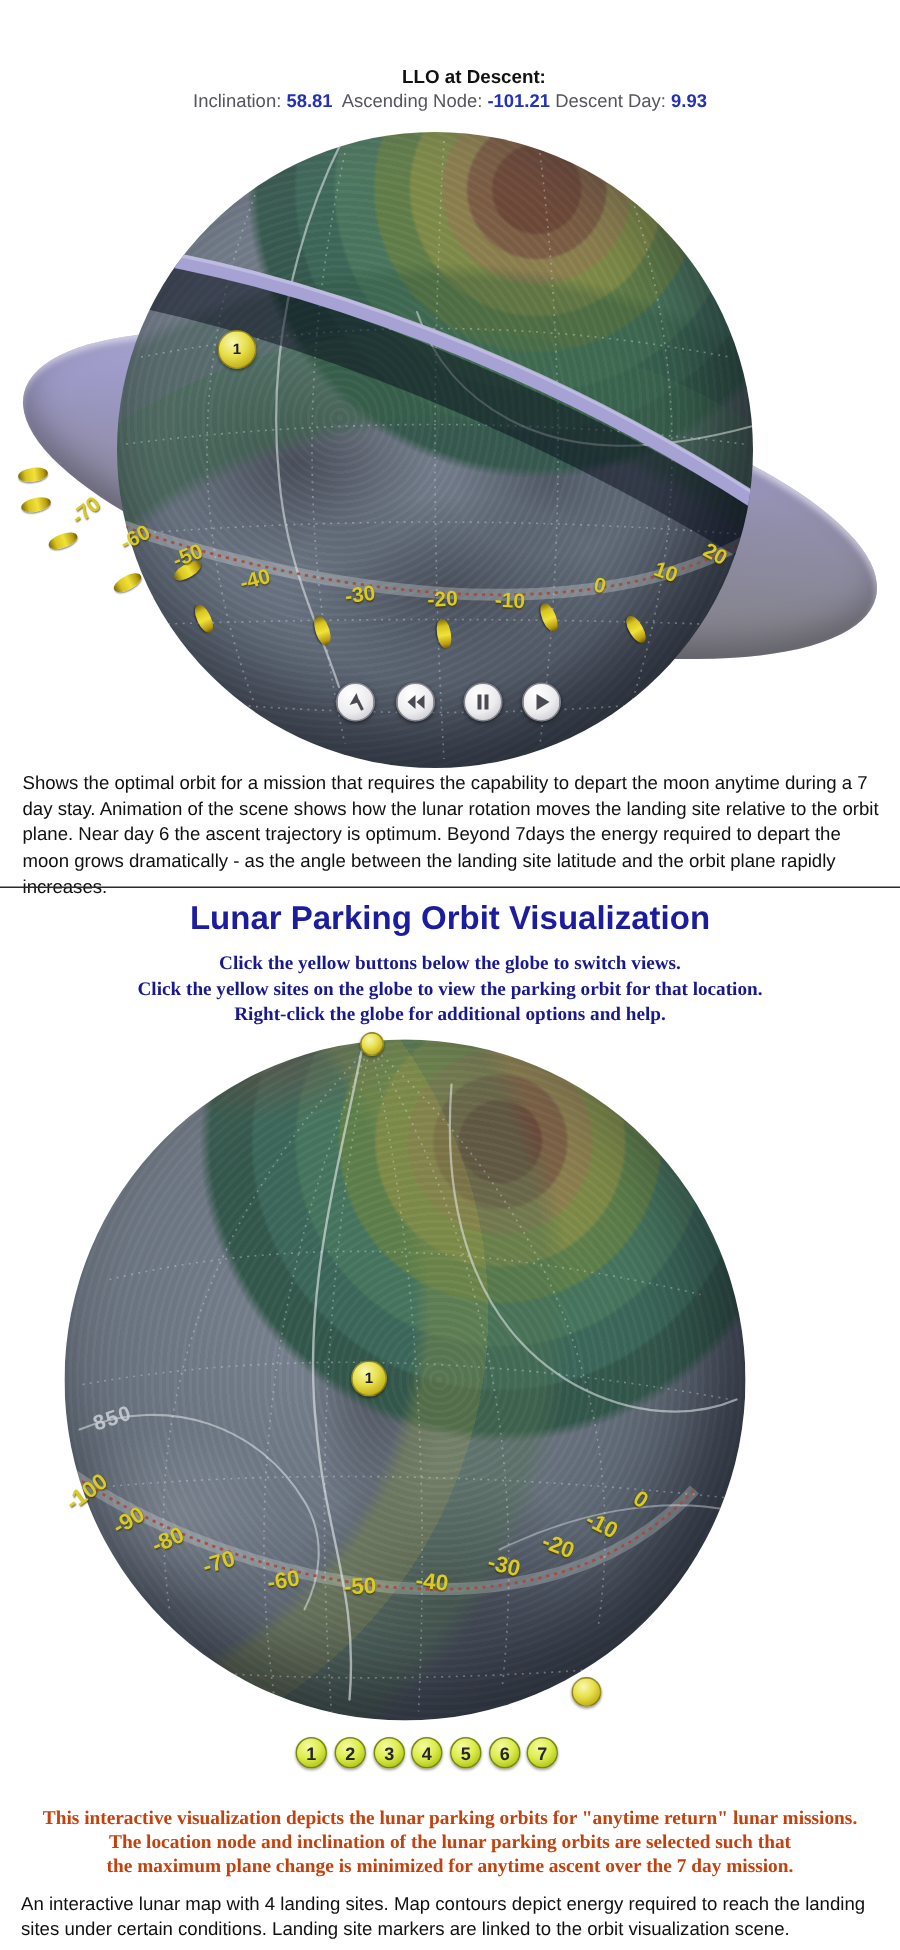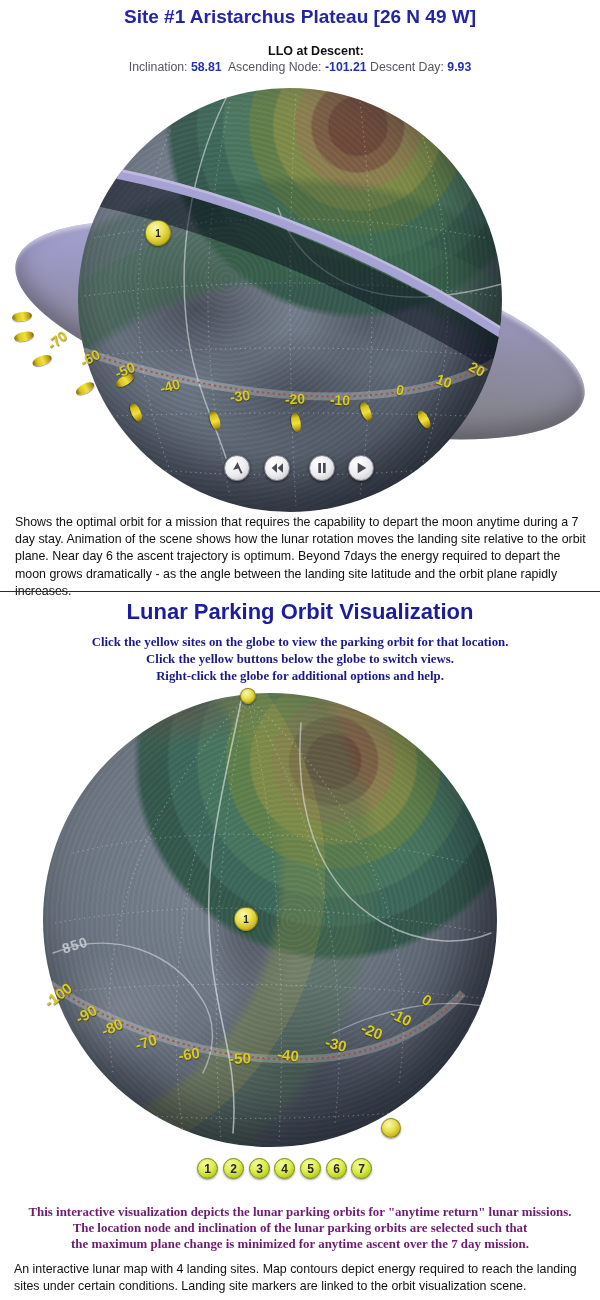--- a/index.html
+++ b/index.html
@@ -12,21 +12,21 @@
   .sub-title{top:44px;left:16px;width:600px;text-align:center;font-size:12.5px;font-weight:bold;color:#111;}
   .params{top:60px;left:0;width:600px;text-align:center;font-size:12.3px;color:#55555e;}
   .params b{color:#2331b8;}
   .desc{top:514px;left:15px;width:572px;font-size:12.4px;line-height:17.2px;color:#101010;text-align:left;}
   .divider{top:591px;left:0;width:600px;border-top:1px solid #2a2a2a;height:0;}
   .section-title{top:599px;left:0;width:600px;text-align:center;font-size:22px;font-weight:bold;color:#1c1c9e;}
   .instructions{top:634px;left:0;width:600px;text-align:center;
       font-family:"Liberation Serif",serif;font-weight:bold;font-size:12.8px;color:#19198c;}
   .instructions div{line-height:17px;}
   .bold-block{top:1204px;left:0;width:600px;text-align:center;
-      font-family:"Liberation Serif",serif;font-weight:bold;font-size:12.9px;color:#701a75;}
+      font-family:"Liberation Serif",serif;font-weight:bold;font-size:12.9px;color:#c2410c;}
   .bold-block div{line-height:16px;}
   .footer-text{top:1261px;left:14px;width:566px;font-size:12.4px;line-height:16.5px;color:#101010;}
 
   
   .scene{left:0;width:600px;}
   #scene1{top:85px;height:432px;}
   #scene2{top:690px;height:462px;}
 
   .globe{border-radius:50%;overflow:hidden;
      box-shadow:inset -18px -28px 55px rgba(5,8,16,.55), inset 14px 18px 42px rgba(255,255,255,.06);}
@@ -82,21 +82,20 @@
      background:radial-gradient(circle at 38% 28%,#f6fa9e,#dced4e 45%,#b9cc20 75%,#8da20d);
      border:1px solid #78880e;box-shadow:0 1px 2px rgba(0,0,0,.4);
      color:#26262e;font-weight:bold;font-size:12px;font-family:"Liberation Sans",sans-serif;
      display:flex;align-items:center;justify-content:center;}
 </style>
 </head>
 <body>
 
 <div id="app">
 
-  <div class="abs main-title">Site #1 Aristarchus Plateau [26 N 49 W]</div>
   <div class="abs sub-title">LLO at Descent:</div>
   <div class="abs params">
     <span>Inclination:</span>
     <b>58.81</b>&nbsp;
     <span>Ascending Node:</span>
     <b>-101.21</b>
     <span>Descent Day:</span>
     <b>9.93</b>
   </div>
 
@@ -185,22 +184,22 @@
             <path d="M7 4 L20 12 L7 20 Z" fill="#4a4a52"></path>
           </svg>
       </span>
     </button>
   </div>
 
   <div class="abs desc">Shows the optimal orbit for a mission that requires the capability to depart the moon anytime during a 7 day stay. Animation of the scene shows how the lunar rotation moves the landing site relative to the orbit plane. Near day 6 the ascent trajectory is optimum. Beyond 7days the energy required to depart the moon grows dramatically - as the angle between the landing site latitude and the orbit plane rapidly increases.</div>
   <div class="abs divider"></div>
   <div class="abs section-title">Lunar Parking Orbit Visualization</div>
   <div class="abs instructions">
+    <div>Click the yellow buttons below the globe to switch views.</div>
     <div>Click the yellow sites on the globe to view the parking orbit for that location.</div>
-    <div>Click the yellow buttons below the globe to switch views.</div>
     <div>Right-click the globe for additional options and help.</div>
   </div>
 
   <div id="scene2" class="abs scene">
     <div id="globe2" class="abs globe">
       <svg width="454" height="454" viewBox="0 0 454 454">
         <g stroke="#e8ecf2" stroke-width="1.1" fill="none" stroke-dasharray="1.3,3.6" opacity="0.35">
           <path d="M30,160 Q204,118 424,170"></path>
             <path d="M12,230 Q204,196 444,240"></path>
           <path d="M8,300 Q204,280 446,306"></path>

